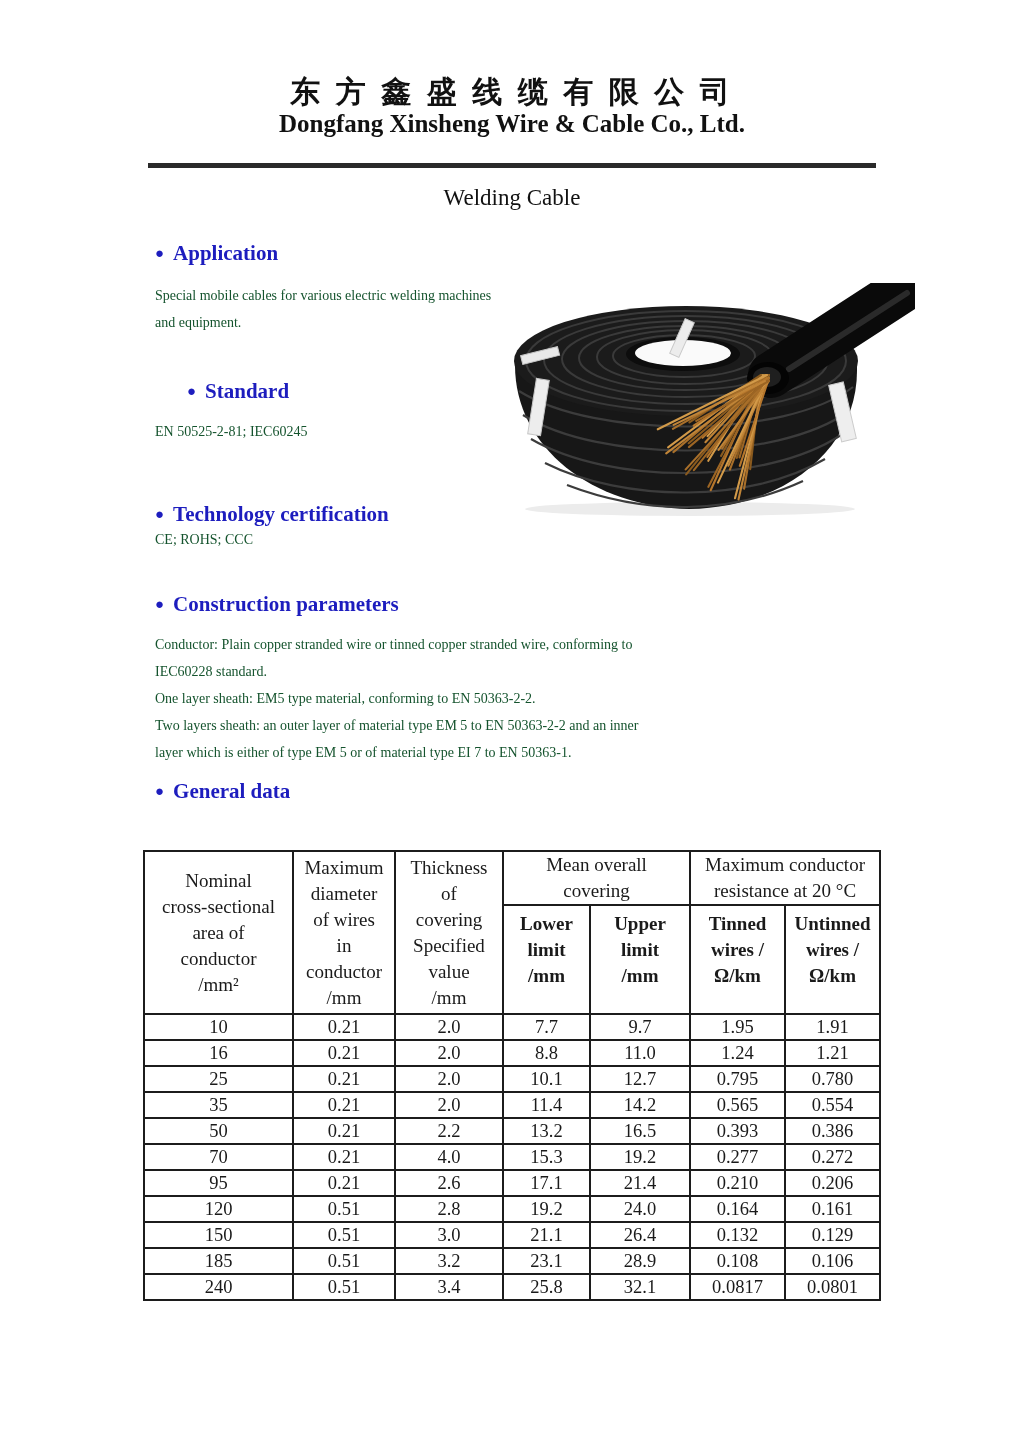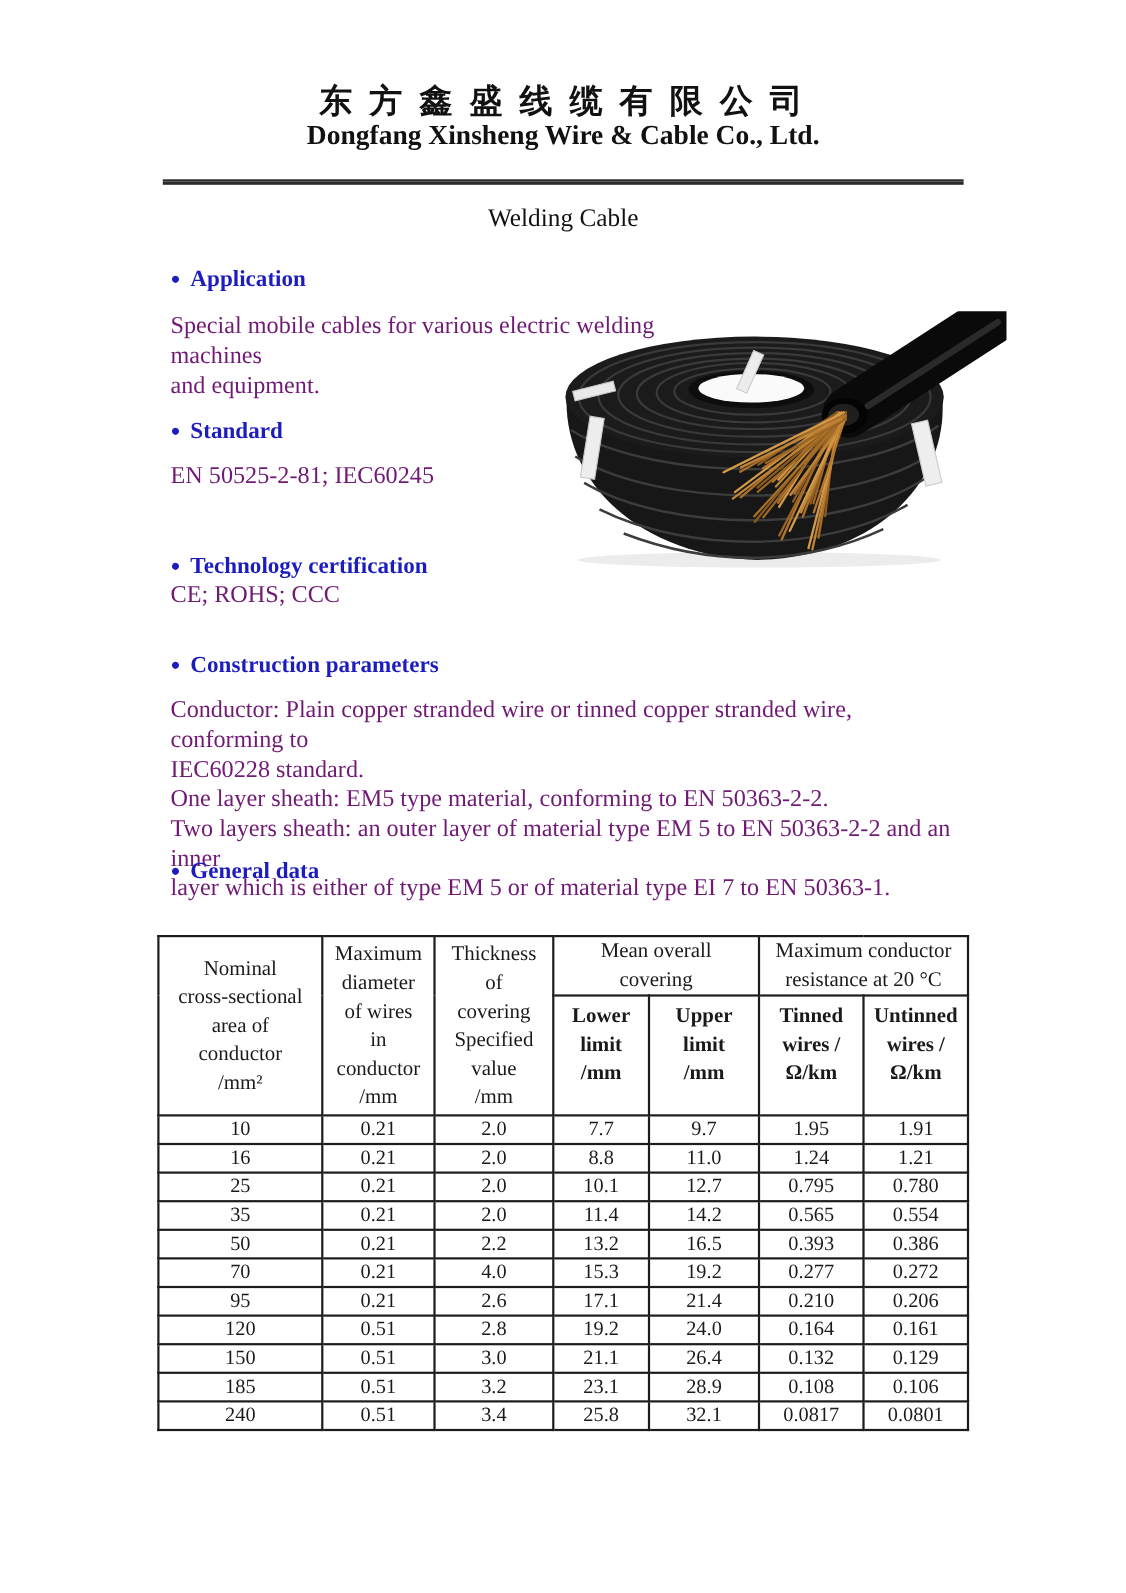--- a/index.html
+++ b/index.html
@@ -49,29 +49,29 @@
     color: #1d1dbe;
     white-space: nowrap;
   }
   .sec-heading .bullet {
     font-size: 15px;
     vertical-align: 2px;
     margin-right: 9px;
   }
   .sec-body {
     left: 155px;
-    font-size: 22px;
+    font-size: 14px;
     line-height: 27px;
-    color: #701a75;
+    color: #14532d;
     white-space: pre-line;
   }
 
   .h-application  { top: 241px; }
   .b-application  { top: 282px; width: 520px; }
-  .h-standard     { top: 379px; }
+  .h-standard     { top: 379px; margin-left: 32px; }
   .b-standard     { top: 418px; }
   .h-certification{ top: 502px; }
   .b-certification{ top: 526px; text-align: right; }
   .h-construction { top: 592px; }
   .b-construction { top: 631px; width: 725px; }
   .h-general      { top: 779px; }
 
   
   .photo { top: 283px; left: 505px; width: 410px; height: 235px; }
 

